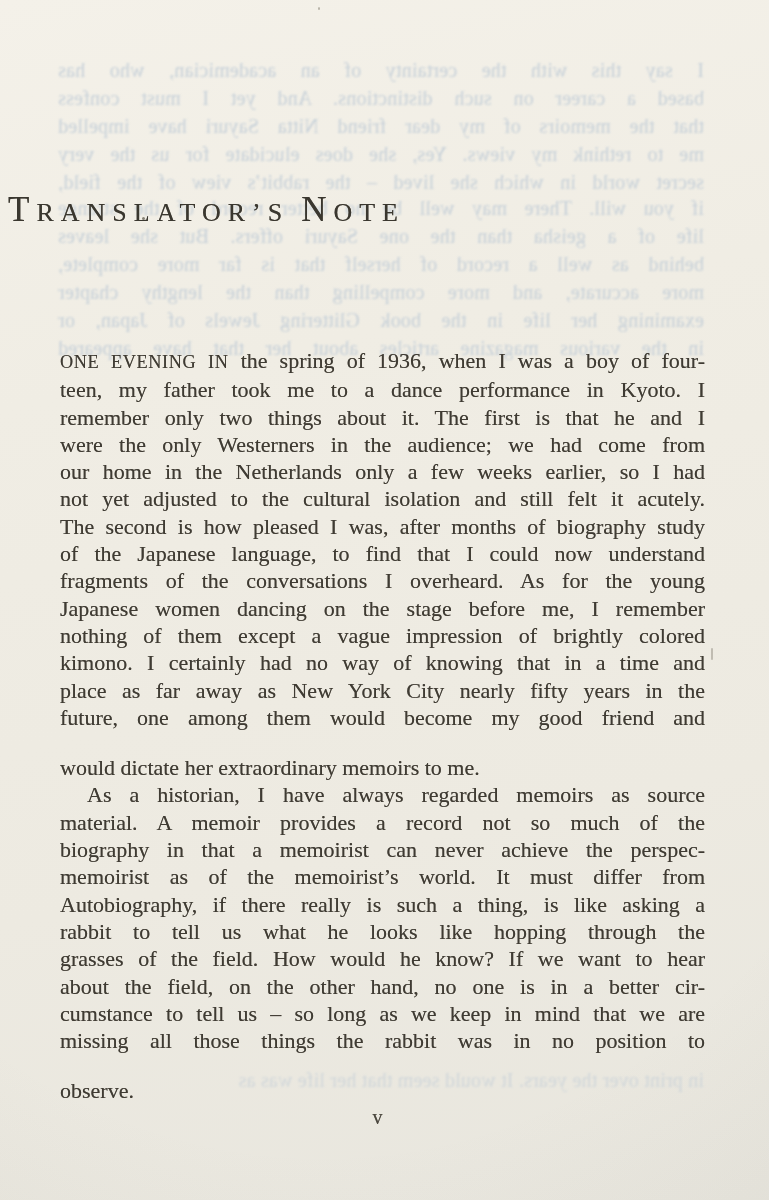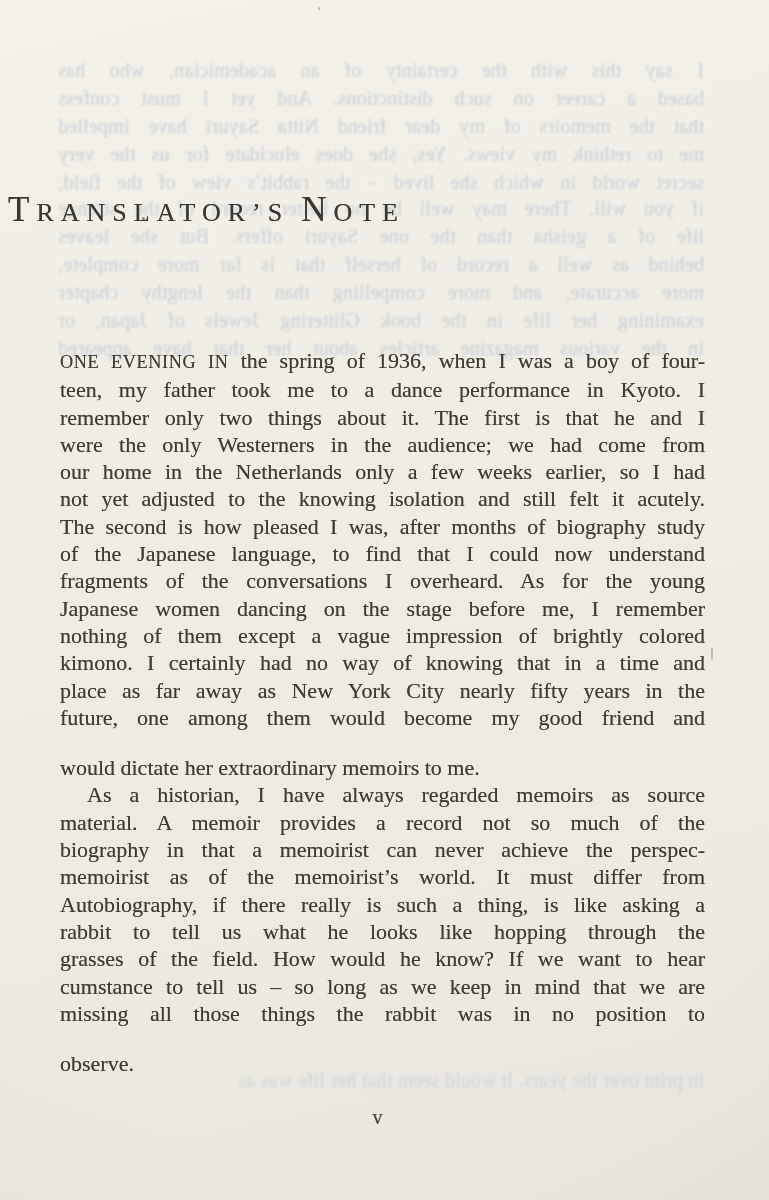--- a/index.html
+++ b/index.html
@@ -116,40 +116,41 @@
   <h1 class="title"><span class="tb">T</span><span class="ts">RANSLATOR’S</span><span class="word-gap"></span><span class="tb">N</span><span class="ts">OTE</span></h1>
 
   <div class="body-text">
     <div class="para">
       <div class="line"><span class="smallcaps">ONE EVENING IN</span><span> the spring of 1936, when I was a boy of four-</span></div>
       <div class="lines">
           <div class="line">teen, my father took me to a dance performance in Kyoto. I</div>
           <div class="line">remember only two things about it. The first is that he and I</div>
           <div class="line">were the only Westerners in the audience; we had come from</div>
           <div class="line">our home in the Netherlands only a few weeks earlier, so I had</div>
-          <div class="line">not yet adjusted to the knowing isolation and still felt it acutely.</div>
+          <div class="line">not yet adjusted to the cultural isolation and still felt it acutely.</div>
           <div class="line">The second is how pleased I was, after months of biography study</div>
           <div class="line">of the Japanese language, to find that I could now understand</div>
           <div class="line">fragments of the conversations I overheard. As for the young</div>
           <div class="line">Japanese women dancing on the stage before me, I remember</div>
           <div class="line">nothing of them except a vague impression of brightly colored</div>
           <div class="line">kimono. I certainly had no way of knowing that in a time and</div>
           <div class="line">place as far away as New York City nearly fifty years in the</div>
           <div class="line">future, one among them would become my good friend and</div>
           <div class="line">would dictate her extraordinary memoirs to me.</div>
         </div>
     </div>
     <div class="para indent-first">
         <div class="line">As a historian, I have always regarded memoirs as source</div>
         <div class="line">material. A memoir provides a record not so much of the</div>
         <div class="line">biography in that a memoirist can never achieve the perspec-</div>
         <div class="line">memoirist as of the memoirist’s world. It must differ from</div>
         <div class="line">Autobiography, if there really is such a thing, is like asking a</div>
         <div class="line">rabbit to tell us what he looks like hopping through the</div>
         <div class="line">grasses of the field. How would he know? If we want to hear</div>
+        <div class="line">about the field, on the other hand, no one is in a better cir-</div>
         <div class="line">cumstance to tell us – so long as we keep in mind that we are</div>
         <div class="line">missing all those things the rabbit was in no position to</div>
         <div class="line">observe.</div>
       </div>
   </div>
 
   <div class="showthrough bottom">in print over the years. It would seem that her life was as</div>
 
   <div class="folio">v</div>
 

